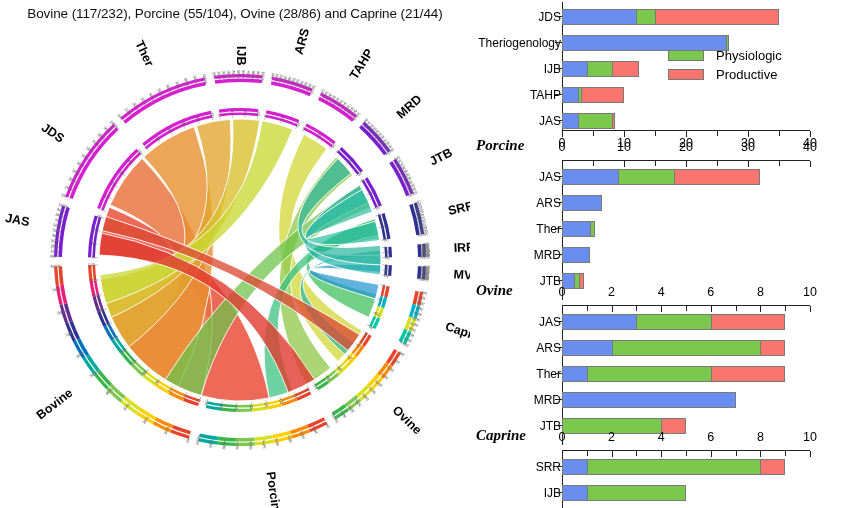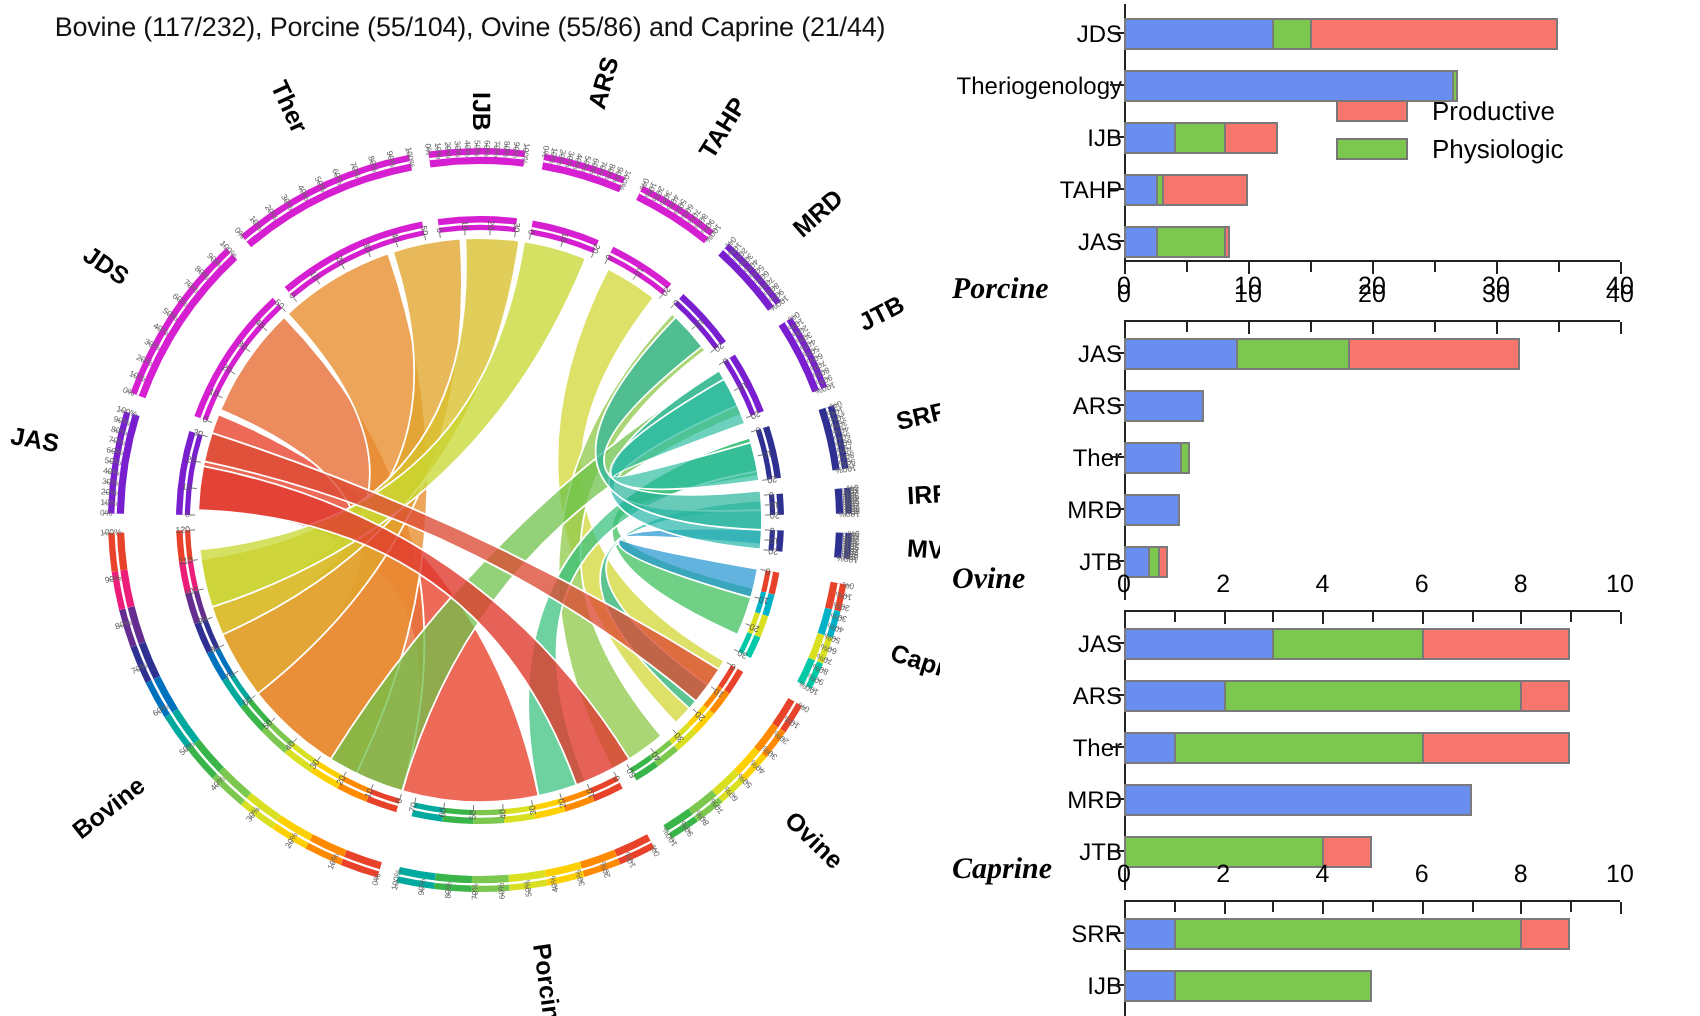--- a/index.html
+++ b/index.html
@@ -73,21 +73,21 @@
   .legend-tx{
     position:absolute;left:48px;top:0;height:19px;line-height:19px;
     font-size:13px;color:#000;white-space:nowrap;
   }
 </style>
 </head>
 <body>
 
 <div id="root">
 
-  <div class="fig-title">Bovine (117/232), Porcine (55/104), Ovine (55/86) and Caprine (21/44)</div>
+  <div class="fig-title">Bovine (117/232), Porcine (55/104), Ovine (28/86) and Caprine (21/44)</div>
 
   <div class="chord-wrap">
     <svg class="chord-svg" id="chord-svg" width="470" height="480" viewBox="0 0 470 480">
         <path d="M99.08589339030749,227.07917096494737 A141,141 0 0 1 109.26707650608299,179.18047032835642 Q240,232 269.31554840530407,369.9188117034666 A141,141 0 0 1 201.13513282980313,367.537899127303 Q240,232 99.08589339030749,227.07917096494737 Z" fill="#e8452f" fill-opacity="0.8" stroke="#ffffff" stroke-width="0.9"></path>
         <path d="M110.20881566320591,176.90691088301242 A141,141 0 0 1 142.05316976528132,130.57308815225025 Q240,232 201.13513282980313,367.537899127303 A141,141 0 0 1 128.89048374145221,318.8082680209178 Q240,232 110.20881566320591,176.90691088301242 Z" fill="#e8733a" fill-opacity="0.82" stroke="#ffffff" stroke-width="0.9"></path>
         <path d="M143.83823123118765,128.879128071697 A141,141 0 0 1 194.0948902215409,98.68188084049632 Q240,232 178.18966830274007,358.7299605281825 A141,141 0 0 1 111.19009047239328,289.34986667368787 Q240,232 143.83823123118765,128.879128071697 Z" fill="#e8902f" fill-opacity="0.8" stroke="#ffffff" stroke-width="0.9"></path>
         <path d="M196.4286037931324,97.90103120238336 A141,141 0 0 1 230.1643372020783,91.3434689133648 Q240,232 128.89048374145221,318.8082680209178 A141,141 0 0 1 105.90103120238336,275.5713962068676 Q240,232 196.4286037931324,97.90103120238336 Z" fill="#e0a52c" fill-opacity="0.78" stroke="#ffffff" stroke-width="0.9"></path>
         <path d="M232.62063016974486,91.19323559960509 A141,141 0 0 1 259.62340723536926,92.37220230743858 Q240,232 111.19009047239328,289.34986667368787 A141,141 0 0 1 100.37220230743858,251.62340723536926 Q240,232 232.62063016974486,91.19323559960509 Z" fill="#d8c02c" fill-opacity="0.78" stroke="#ffffff" stroke-width="0.9"></path>
         <path d="M262.05725957067256,92.73594397608557 A141,141 0 0 1 292.8195296716436,101.26707650608299 Q240,232 105.90103120238336,275.5713962068676 A141,141 0 0 1 99.77241275307347,246.73851332073917 Q240,232 262.05725957067256,92.73594397608557 Z" fill="#c8d832" fill-opacity="0.76" stroke="#ffffff" stroke-width="0.9"></path>
         <path d="M304.0126604632761,106.36808008944014 A141,141 0 0 1 326.8082680209178,120.8904837414522 Q240,232 362.10958193360585,302.5 A141,141 0 0 1 337.9468302347186,333.4269118477498 Q240,232 304.0126604632761,106.36808008944014 Z" fill="#d4d838" fill-opacity="0.76" stroke="#ffffff" stroke-width="0.9"></path>
@@ -768,26 +768,26 @@
             <div class="bar-tick"></div>
             <div class="bar-track" style="width: 248px;">
               <div class="seg" style="left: 0px; width: 15.5px; background: rgb(106, 142, 240);"></div>
               <div class="seg" style="left: 15.5px; width: 34.1px; background: rgb(124, 200, 79);"></div>
               <div class="seg last" style="left: 49.6px; width: 3.1px; background: rgb(248, 118, 109);"></div>
             </div>
           </div>
         </div>
       <div class="legend">
         <div class="legend-row">
+          <span class="legend-sw" id="sw-1" style="background: rgb(124, 200, 79);"></span>
+          <span class="legend-tx">Physiologic</span>
+        </div>
+        <div class="legend-row">
           <span class="legend-sw" id="sw-0" style="background: rgb(248, 118, 109);"></span>
           <span class="legend-tx">Productive</span>
-        </div>
-        <div class="legend-row">
-          <span class="legend-sw" id="sw-1" style="background: rgb(124, 200, 79);"></span>
-          <span class="legend-tx">Physiologic</span>
         </div>
       </div>
     </div>
 
     <div class="panel" id="panel-1" style="top: 140px; height: 164px;">
       <div class="panel-plot" id="plot-1">
           <div class="species-lbl" style="left: 6px; top: -3px;">Porcine</div>
           <div class="axis-nums" style="top: 0px; width: 248px;">
             <span style="left: 0px;">0</span>
             <span style="left: 62px;">10</span>

